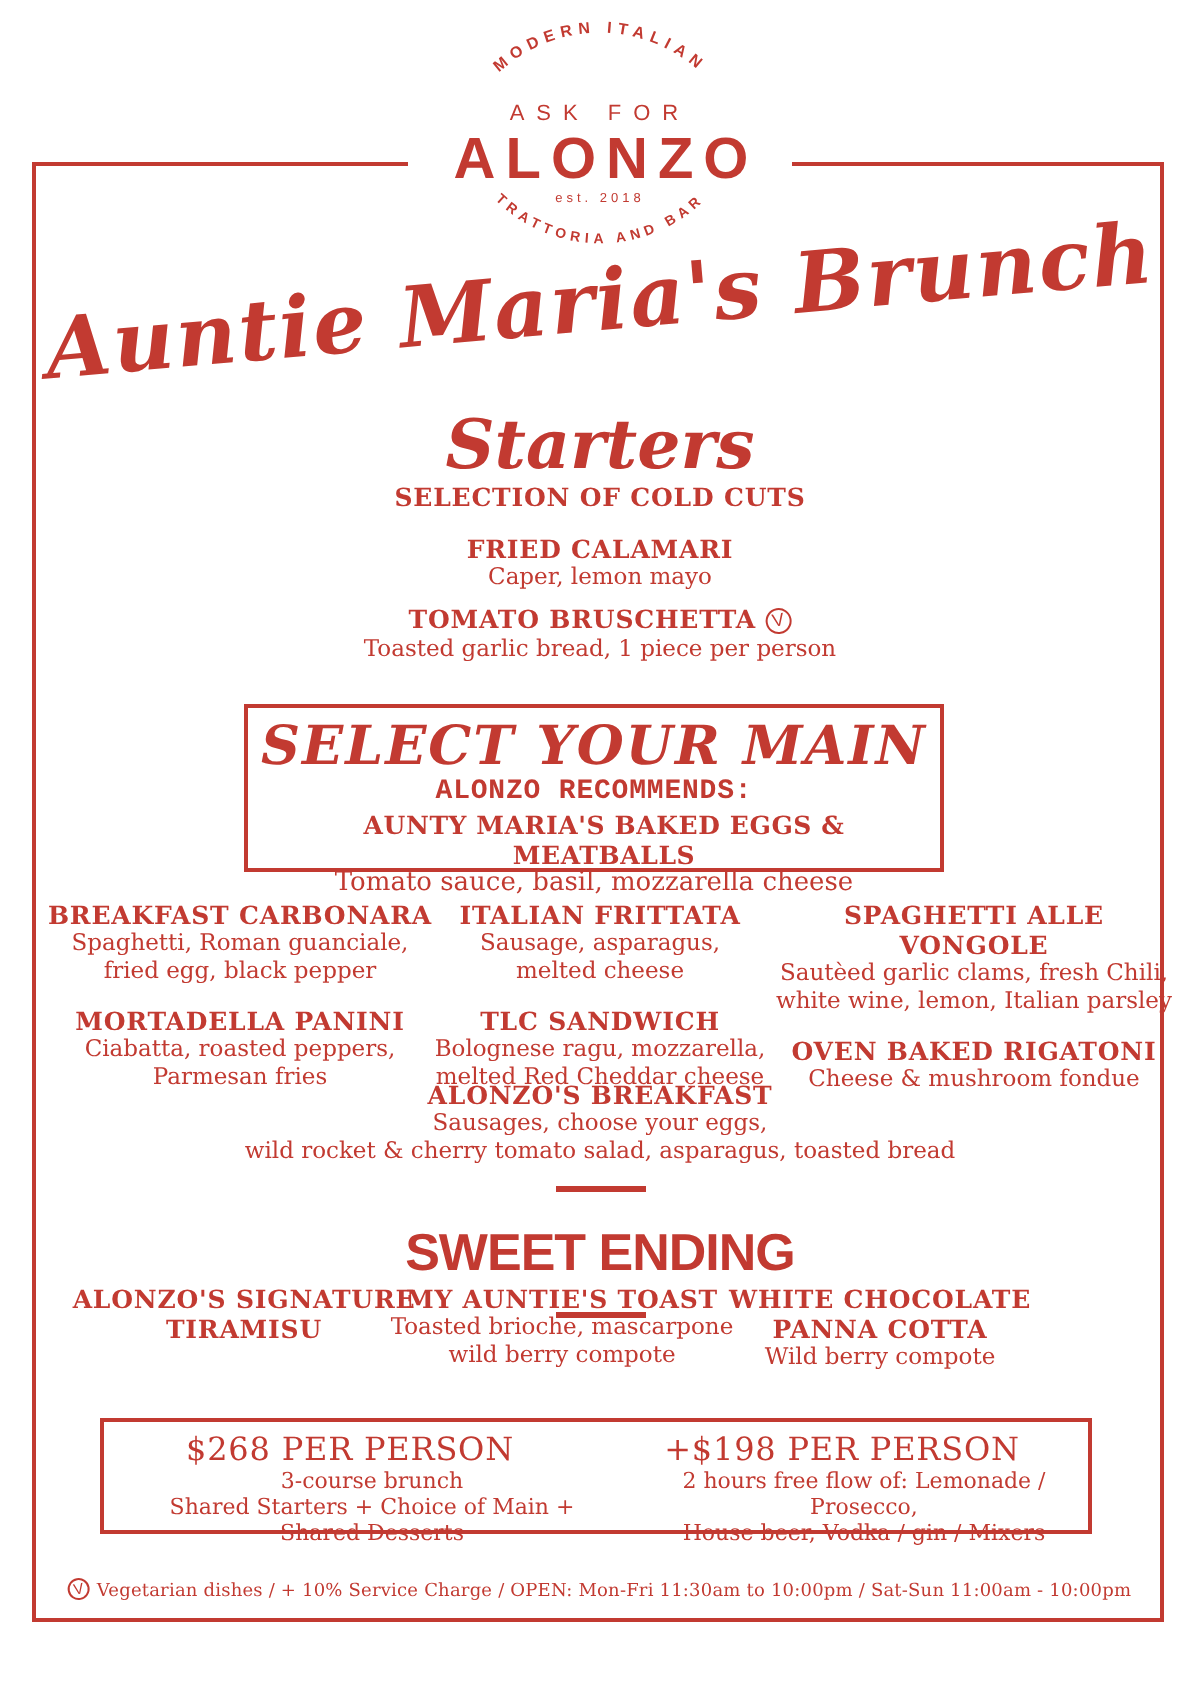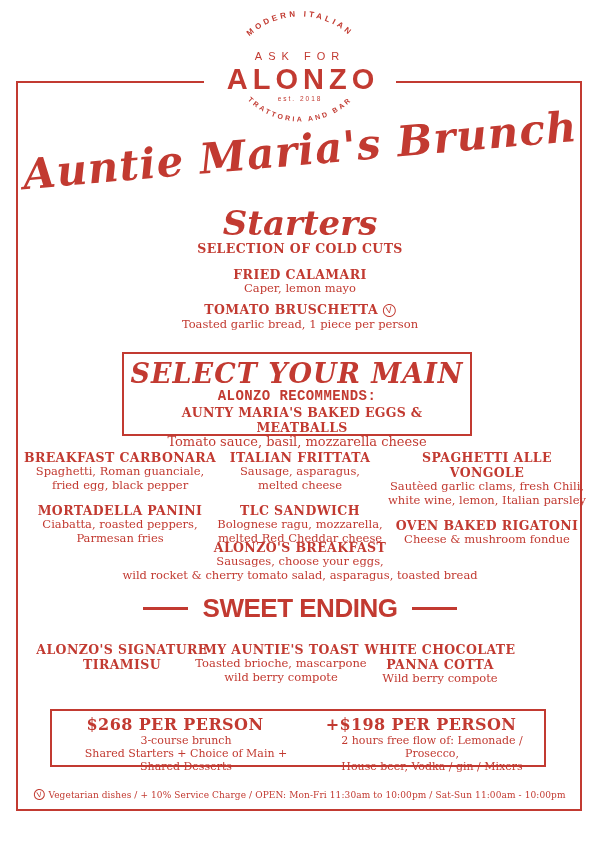--- a/index.html
+++ b/index.html
@@ -56,37 +56,37 @@
   .feature-desc { font-size: 13px; line-height: 14px; }
 
   .col { position: absolute; width: 200px; text-align: center; z-index: 4; }
   .col .menu-item { margin-bottom: 11px; }
   .mains-col1 { left: 20px;  top: 450px; }
   .mains-col2 { left: 200px; top: 450px; }
   .mains-col3 { left: 387px; top: 450px; }
 
   .breakfast-item { top: 540px; }
 
-  .sweet-row { top: 593px; display: flex; align-items: center; justify-content: center; gap: 15px; }
+  .sweet-row { top: 593px; display: flex; align-items: center; justify-content: center; gap: 15px; flex-direction: column; }
   .sweet-heading {
     font-family: "Liberation Sans", sans-serif; font-weight: bold;
     font-size: 26px; letter-spacing: -0.5px; line-height: 30px;
   }
   .sweet-line { width: 45px; height: 3px; background: var(--red); }
 
   .desserts-col1 { left: 22px;  top: 642px; }
   .desserts-col2 { left: 181px; top: 642px; }
   .desserts-col3 { left: 340px; top: 642px; }
 
   .pricing-box {
     position: absolute; left: 50px; top: 709px; width: 496px; height: 58px;
     border: 2px solid var(--red); display: flex; z-index: 4; text-align: center;
   }
   .pricing-half { flex: 1; padding-top: 5px; }
-  .price-heading { font-size: 16px; font-weight: bold; letter-spacing: 0.4px; line-height: 18px; }
+  .price-heading { font-size: 16px; font-weight: normal; letter-spacing: 0.4px; line-height: 18px; }
   .price-line { font-size: 11px; line-height: 13px; margin-left: 22px; }
 
   .footer { top: 790px; font-size: 9px; letter-spacing: 0.1px; z-index: 4; }
   .footer .veg-badge { width: 11px; height: 11px; font-size: 7.5px; line-height: 9px; margin-right: 3px; }
 </style>
 </head>
 <body>
 
 <div class="page">
 

